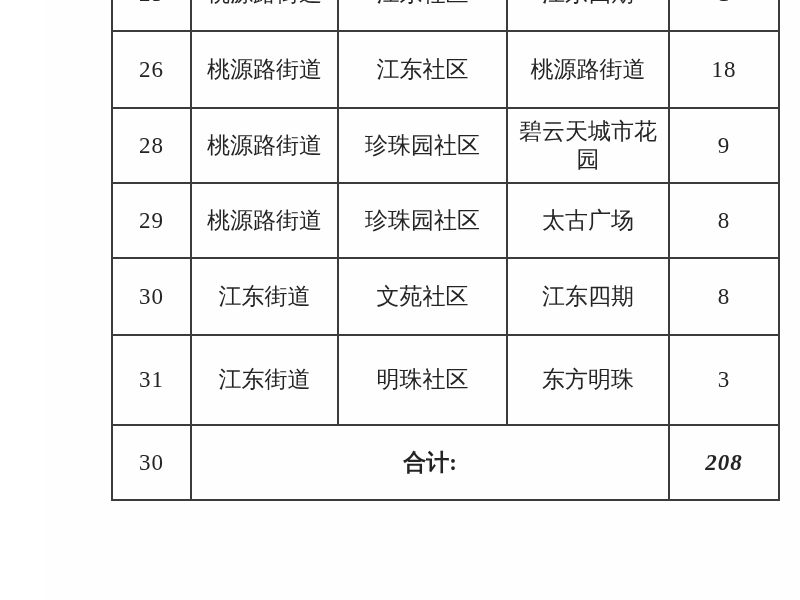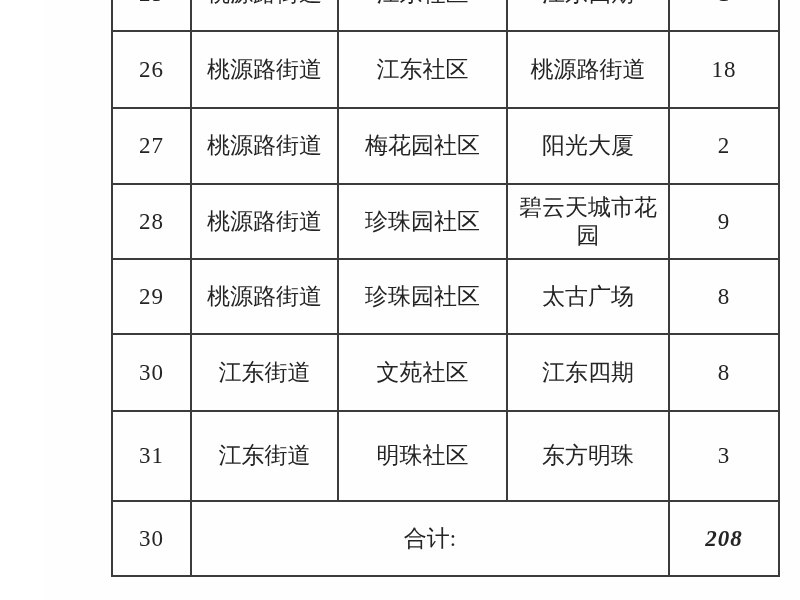--- a/index.html
+++ b/index.html
@@ -40,21 +40,21 @@
   tr.r28  { height: 75px; border-radius: 23px; }
   tr.r29  { height: 75px; }
   tr.r30  { height: 77px; }
   tr.r31  { height: 90px; }
   tr.rtot { height: 75px; }
   td.num {
     font-size: 22px;
     letter-spacing: 1px;
   }
   td.total-label {
-    font-weight: normal;
+    font-weight: bold;
     font-size: 24px;
   }
   td.total-value {
     font-weight: bold;
     font-size: 23px;
     font-style: italic;
   }
 </style>
 </head>
 <body>
@@ -75,27 +75,20 @@
         <td>江东社区</td>
         <td>江东四期</td>
         <td class="num">1</td>
       </tr>
       <tr class="r26">
         <td class="num">26</td>
         <td>桃源路街道</td>
         <td>江东社区</td>
         <td>桃源路街道</td>
         <td class="num">18</td>
-      </tr>
-      <tr class="r27">
-        <td class="num">27</td>
-        <td>桃源路街道</td>
-        <td>梅花园社区</td>
-        <td>阳光大厦</td>
-        <td class="num">2</td>
       </tr>
       <tr class="r28">
         <td class="num">28</td>
         <td>桃源路街道</td>
         <td>珍珠园社区</td>
         <td>碧云天城市花园</td>
         <td class="num">9</td>
       </tr>
       <tr class="r29">
         <td class="num">29</td>

